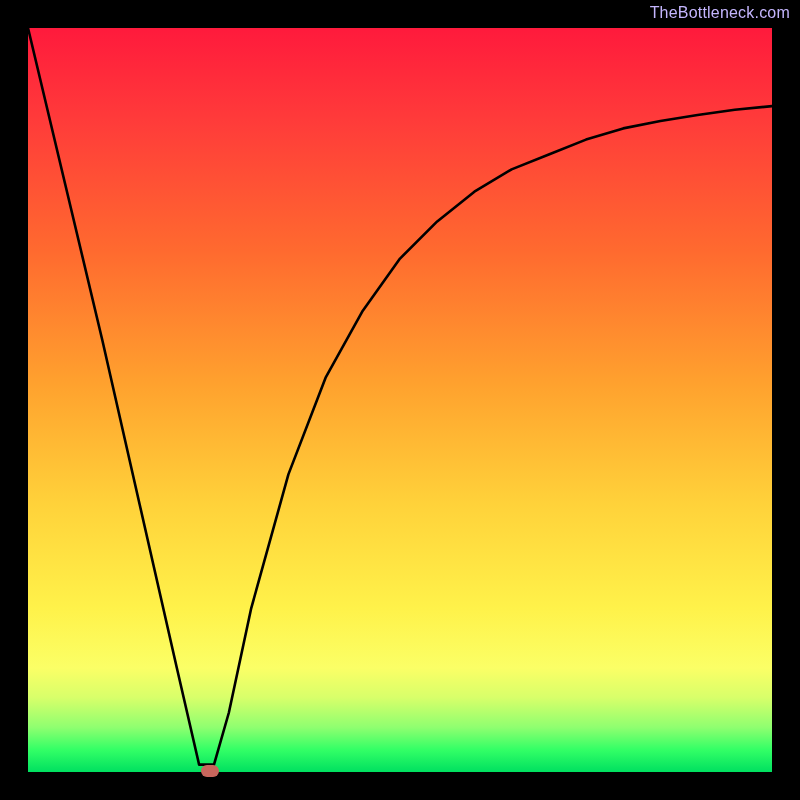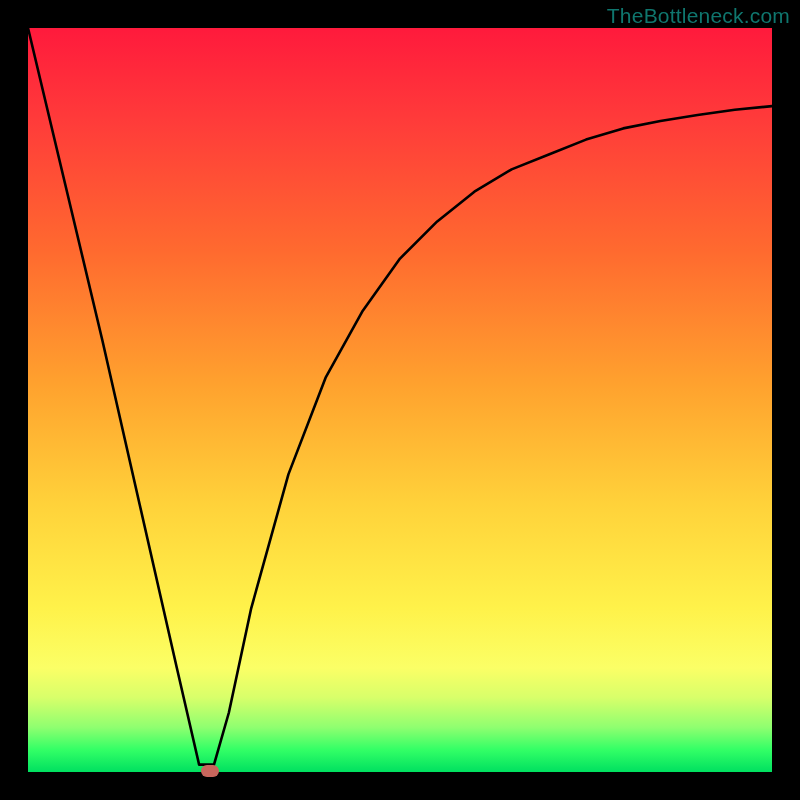--- a/index.html
+++ b/index.html
@@ -38,22 +38,22 @@
       #d8ff6a 90%,
       #8fff70 94%,
       #33ff66 97%,
       #00e060 100%
     );
   }
   .watermark {
     position: absolute;
     top: 4px;
     right: 10px;
-    color: #0f766e;
-    font-size: 21px;
+    color: #c4b5fd;
+    font-size: 16px;
     font-weight: 500;
     letter-spacing: 0.2px;
     user-select: none;
   }
   svg.curve-layer {
     position: absolute;
     top: 0;
     left: 0;
     width: 744px;
     height: 744px;

